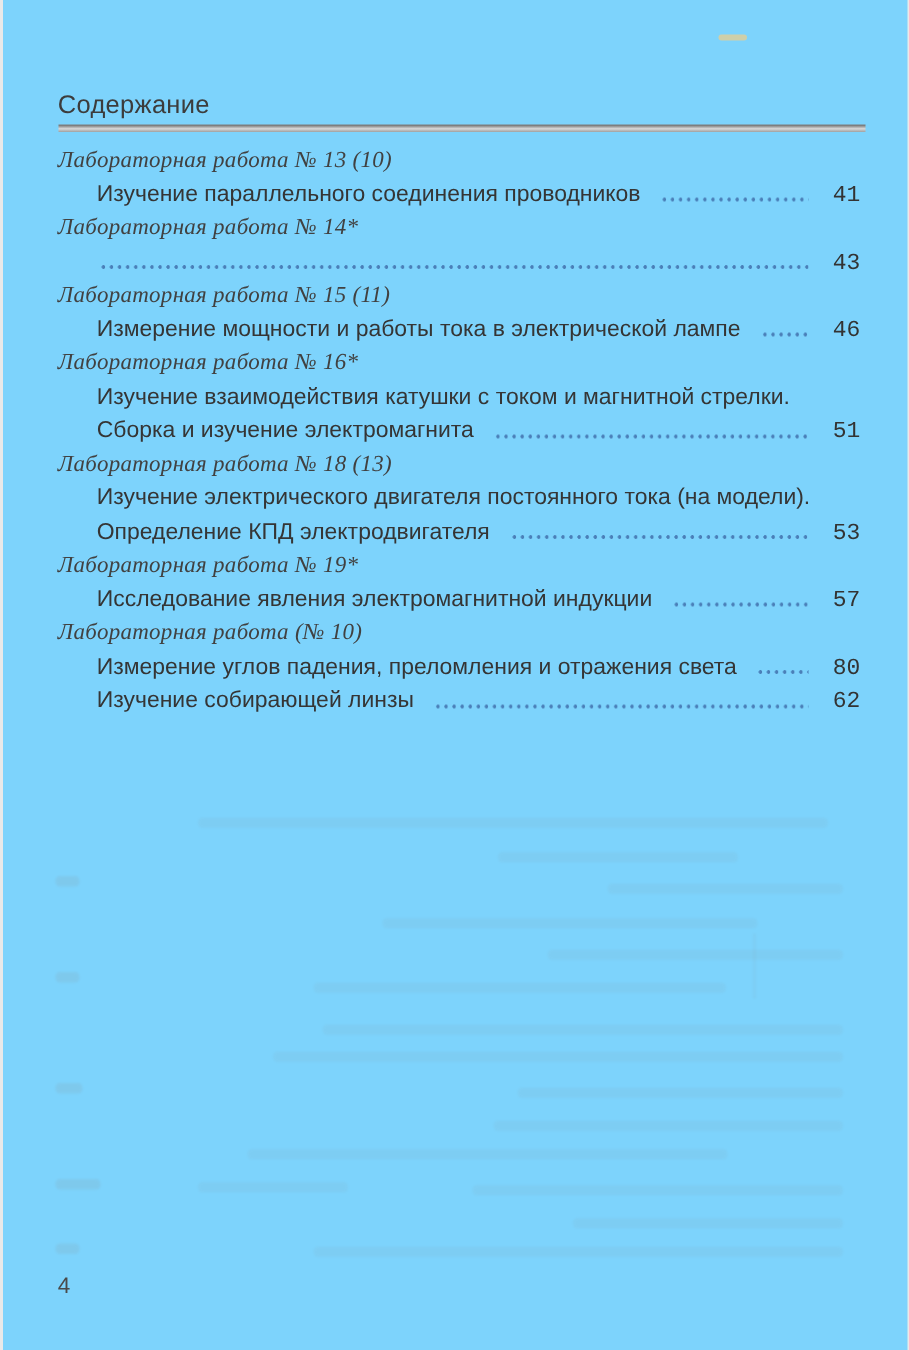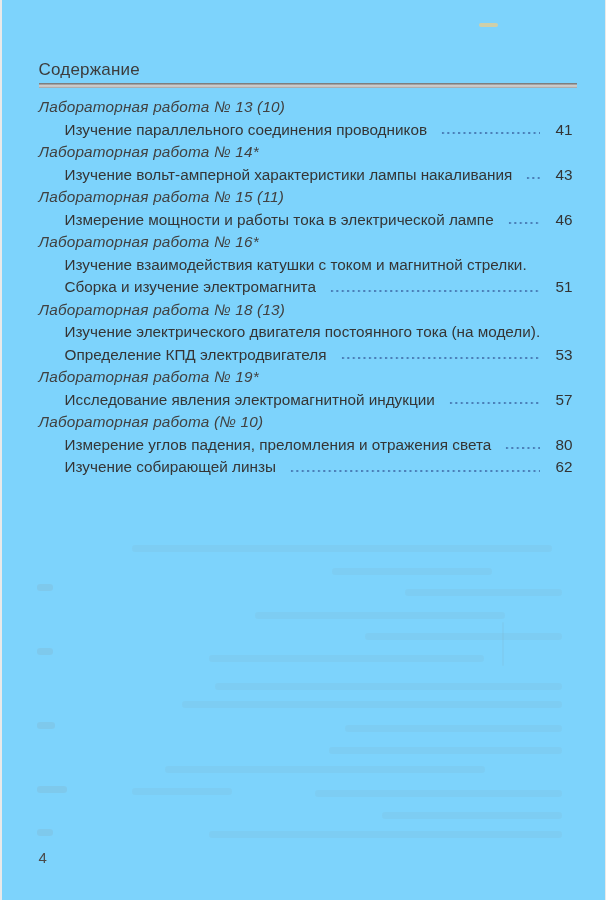--- a/index.html
+++ b/index.html
@@ -29,37 +29,38 @@
   .line{
     display:flex;
     height:22.5px;line-height:22.5px;
     font-size:15.3px;
     white-space:nowrap;
   }
   .line.heading{
     font-style:italic;
     color:#414141;
     letter-spacing:.2px;
+    font-family:Liberation Serif, serif;
   }
   .line.item{
     padding-left:26px;
     color:#353535;
     gap:12px;
   }
   .leader{
     flex:1 1 auto;
     align-self:flex-end;
     height:4px;
     margin:0 4px 6px 2px;
     background-image:radial-gradient(circle at 2px 2px, var(--dot,#4a7fb8) 1.05px, rgba(0,0,0,0) 1.35px);
     background-size:5.4px 4px;
     background-repeat:repeat-x;
   }
   .pg{
-    text-align:left;min-width:18px;color:#333;
+    text-align:left;min-width:18px;color:#333;font-family:Liberation Mono, monospace;
   }
   
   .folio{
     position:absolute;left:37px;top:849px;
     font-size:15px;color:#4a4a4a;
   }
   
   .yellow-mark{
     position:absolute;left:477px;top:23px;width:19px;height:4px;
     background:#ddcf9b;border-radius:2px;filter:blur(.4px);opacity:.85;
@@ -85,21 +86,20 @@
       </div>
       <div class="line item">
         <span class="t">Изучение параллельного соединения проводников</span>
         <span class="leader"></span>
         <span class="pg">41</span>
       </div>
       <div class="line heading">
         <span class="t">Лабораторная работа № 14*</span>
       </div>
       <div class="line item">
-        <span class="t">Изучение вольт-амперной характеристики лампы накаливания</span>
         <span class="leader"></span>
         <span class="pg">43</span>
       </div>
       <div class="line heading">
         <span class="t">Лабораторная работа № 15 (11)</span>
       </div>
       <div class="line item">
         <span class="t">Измерение мощности и работы тока в электрической лампе</span>
         <span class="leader"></span>
         <span class="pg">46</span>

